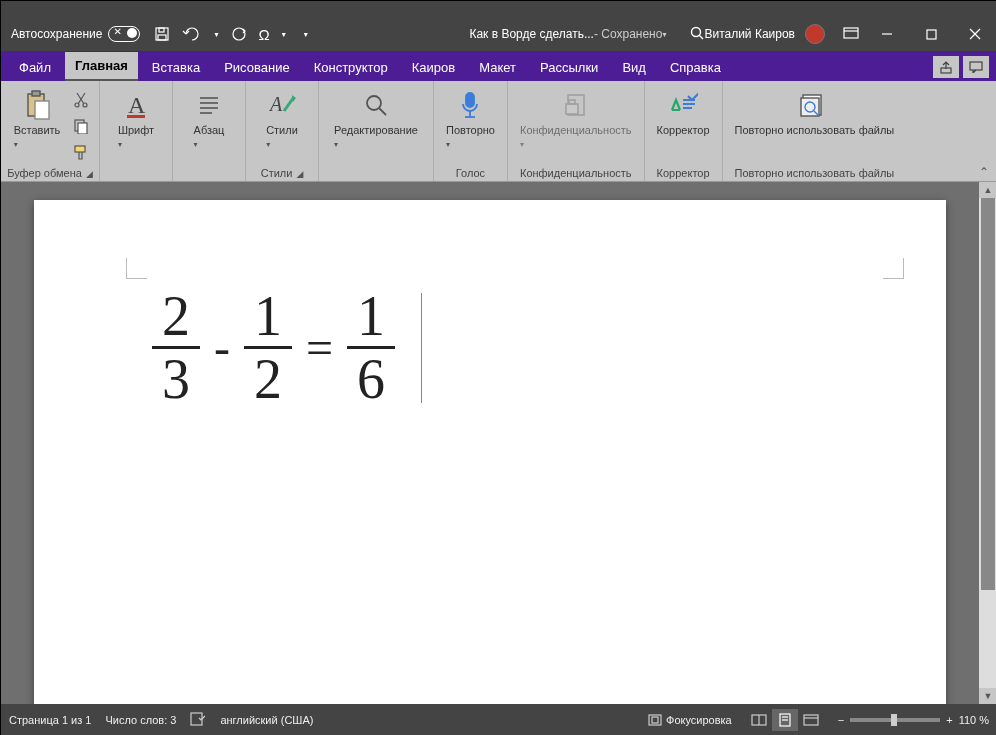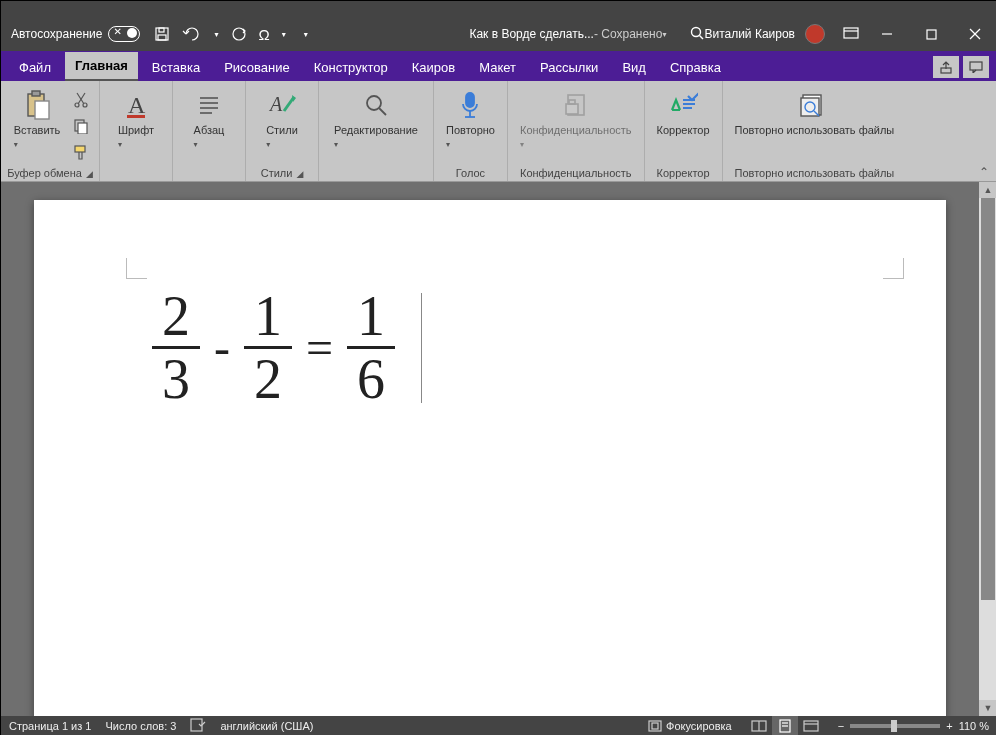--- a/index.html
+++ b/index.html
@@ -40,21 +40,21 @@
 .equation{position:absolute;top:88px;left:118px;display:flex;align-items:center;font-family:"Cambria Math","Times New Roman",serif;font-size:56px;color:#222;gap:8px}
 .frac{display:inline-flex;flex-direction:column;align-items:center;line-height:1}
 .frac .num{padding:0 10px 2px 10px}
 .frac .den{padding:2px 10px 0 10px;border-top:3px solid #222}
 .op{padding:0 6px;font-size:48px}
 .cursor{width:1px;height:110px;background:#888;margin-left:18px}
 .vscroll{width:18px;background:#c6c6c6;display:flex;flex-direction:column}
 .vscroll .arrow{height:16px;display:flex;align-items:center;justify-content:center;color:#555;cursor:pointer;font-size:9px}
 .vscroll .track{flex:1;background:#ddd;position:relative}
 .vscroll .thumb{position:absolute;top:0;left:2px;right:2px;height:80%;background:#888}
-.statusbar{height:20px;background:#444;color:#eee;display:flex;align-items:center;font-size:11px;padding:0 8px;gap:14px}
+.statusbar{height:32px;background:#444;color:#eee;display:flex;align-items:center;font-size:11px;padding:0 8px;gap:14px}
 .statusbar .sp{flex:1}
 .viewbtns{display:flex;align-items:center;gap:0}
 .viewbtn{width:26px;height:22px;display:flex;align-items:center;justify-content:center;cursor:pointer;color:#ccc}
 .viewbtn.active{background:#666;color:#fff}
 .zoom{display:flex;align-items:center;gap:6px}
 .slider{width:90px;height:4px;background:#888;position:relative}
 .slider .handle{position:absolute;top:-4px;left:45%;width:6px;height:12px;background:#ccc}
 .launcher{font-size:9px;color:#555;margin-left:4px}
 </style>
 </head>

